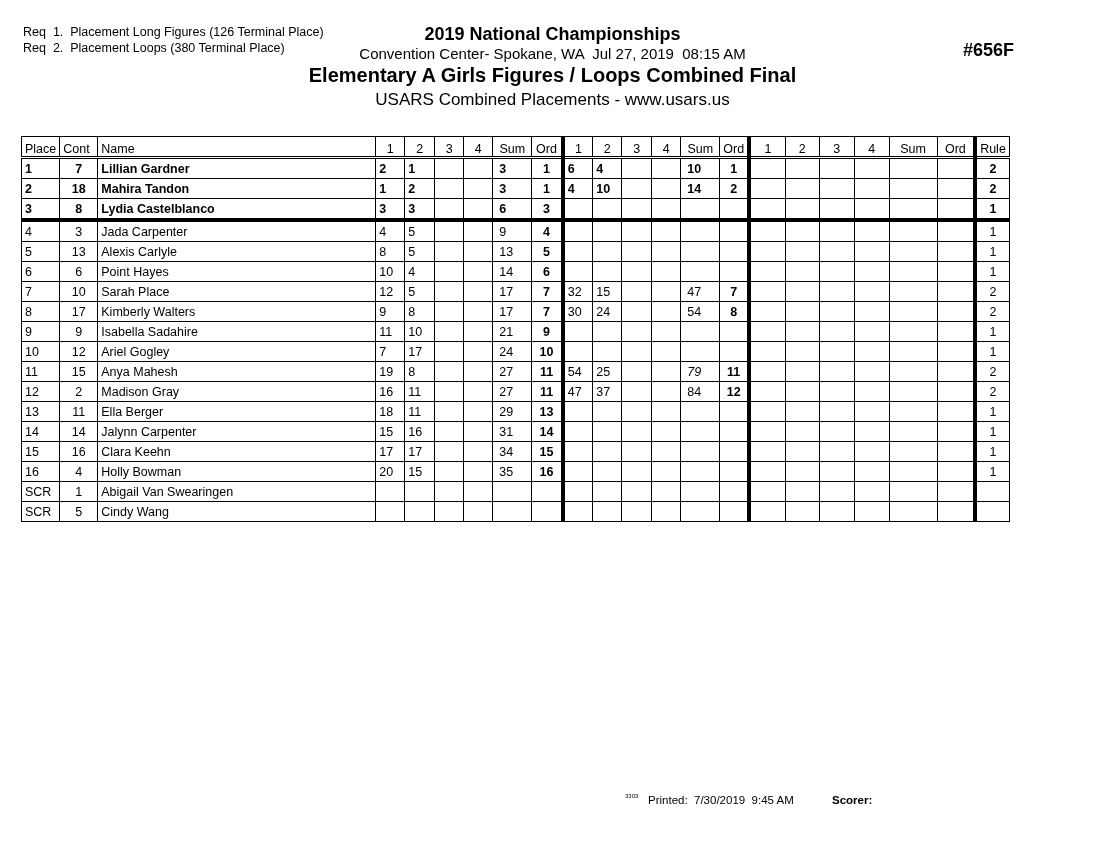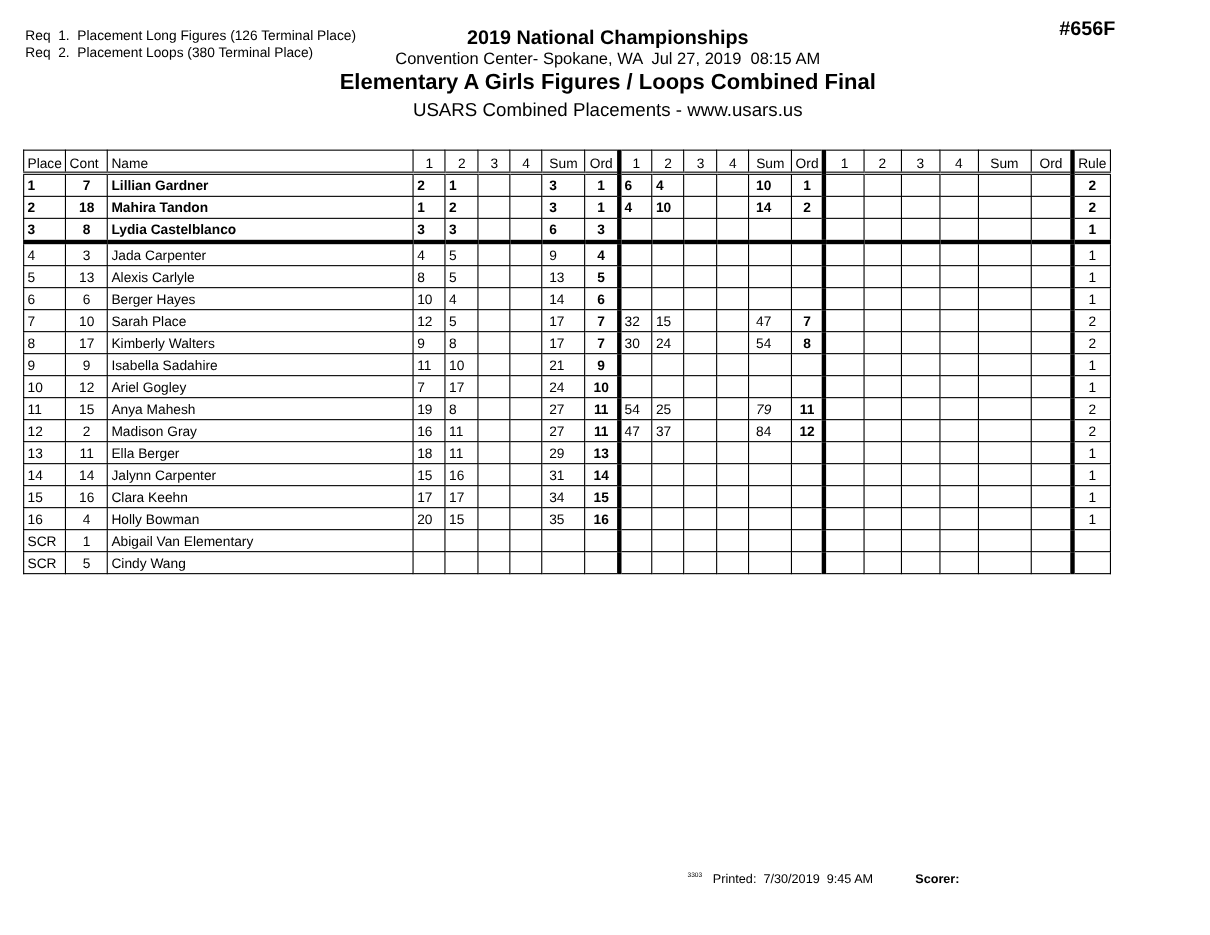--- a/index.html
+++ b/index.html
@@ -4,21 +4,21 @@
 <style>
   html, body { margin:0; padding:0; background:#ffffff; }
   body { width:1100px; height:850px; position:relative; font-family:"Liberation Sans", sans-serif; color:#000; overflow:hidden; }
   .req { position:absolute; left:23px; font-size:12.5px; white-space:pre; }
   .req1 { top:25px; } .req2 { top:41px; }
   .hdr-center { position:absolute; left:0; width:1105px; text-align:center; white-space:pre; }
   .h-title { top:24px; font-size:18px; font-weight:bold; }
   .h-venue { top:45px; font-size:15px; }
   .h-event { top:64px; font-size:20px; font-weight:bold; }
   .h-sub { top:90px; font-size:17px; }
-  .event-no { position:absolute; left:963px; top:16px; font-size:18px; font-weight:bold; }
+  .event-no { position:absolute; left:963px; top:40px; font-size:18px; font-weight:bold; }
 
   table.res { position:absolute; left:21px; top:136px; border-collapse:collapse; table-layout:fixed; font-size:12.5px; }
   table.res td { border:1px solid #000; height:19px; padding:0 3px; white-space:nowrap; overflow:hidden; }
   table.res tr.grp td { height:18px; font-size:11px; vertical-align:top; padding-top:1px; }
   table.res tr.grp td.blank { border:none; }
   table.res tr.colh td { height:19px; border-bottom:3px double #000; vertical-align:bottom; }
   .c { text-align:center; }
   .thickL { border-left:4px solid #000 !important; }
   tr.topsep td { border-bottom:4px solid #000 !important; }
   tr.bold td { font-weight:bold; }
@@ -206,21 +206,21 @@
         <td></td>
         <td></td>
         <td></td>
         <td></td>
         <td></td>
         <td class="thickL c">1</td>
       </tr>
       <tr>
         <td>6</td>
         <td class="c">6</td>
-        <td>Berger Hayes</td>
+        <td>Point Hayes</td>
         <td>10</td>
         <td>4</td>
         <td></td>
         <td></td>
         <td style="padding-left: 6px;">14</td>
         <td class="c b">6</td>
         <td class="thickL"></td>
         <td></td>
         <td></td>
         <td></td>
@@ -470,21 +470,21 @@
         <td></td>
         <td></td>
         <td></td>
         <td></td>
         <td></td>
         <td class="thickL c">1</td>
       </tr>
       <tr>
         <td>SCR</td>
         <td class="c">1</td>
-        <td>Abigail Van Elementary</td>
+        <td>Abigail Van Swearingen</td>
         <td></td>
         <td></td>
         <td></td>
         <td></td>
         <td style="padding-left: 6px;"></td>
         <td class="c b"></td>
         <td class="thickL"></td>
         <td></td>
         <td></td>
         <td></td>

